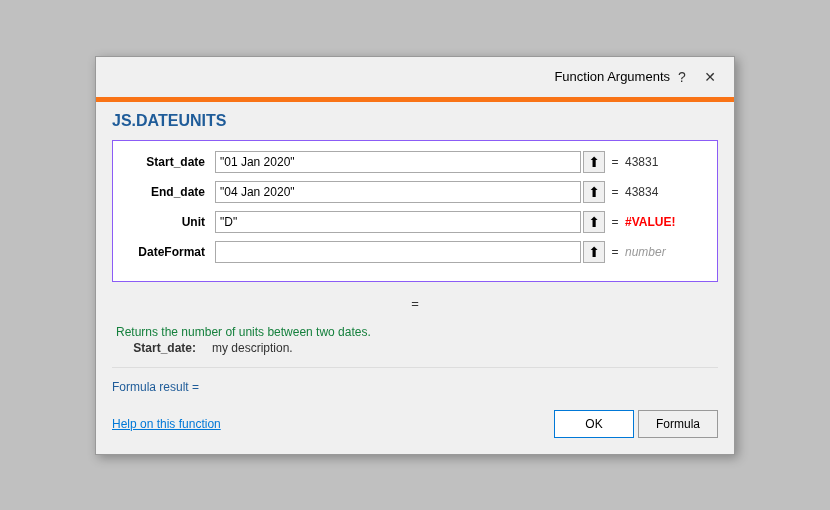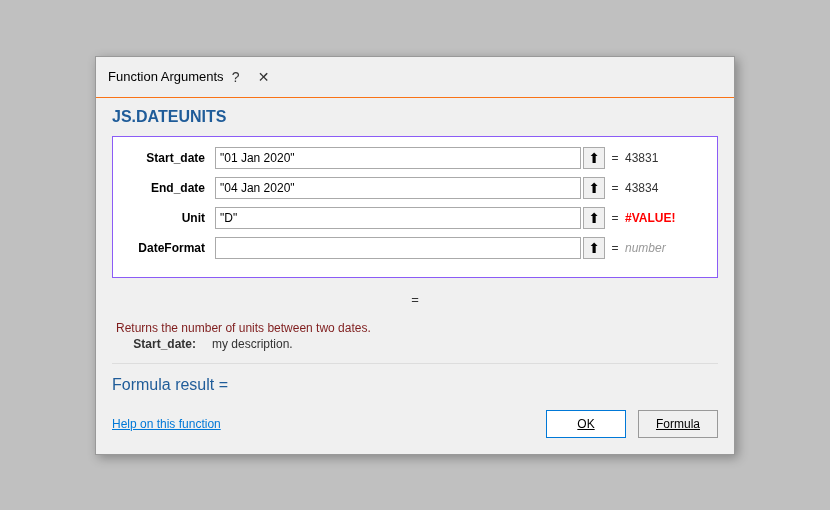--- a/index.html
+++ b/index.html
@@ -21,25 +21,25 @@
     .dialog {
       width: 640px;
       background: #f0f0f0;
       border: 1px solid #999;
       box-shadow: 3px 3px 10px rgba(0,0,0,0.3);
       position: relative;
     }
 
     .title-bar {
       background: #f0f0f0;
-      border-bottom: 1px solid #f97316;
+      border-bottom: 5px solid #f97316;
       padding: 8px 12px;
       display: flex;
       align-items: center;
-      justify-content: flex-start;
+      justify-content: flex-end;
     }
 
     .title-bar-left {
       display: flex;
       align-items: center;
       gap: 8px;
     }
 
     .title-text {
       font-size: 13px;
@@ -161,21 +161,21 @@
       color: #333;
       padding: 4px 0;
     }
 
     .description-section {
       padding: 8px 4px;
     }
 
     .desc-main {
       font-size: 12px;
-      color: #7f1d1d;
+      color: #15803d;
       margin-bottom: 0;
       line-height: 1.5;
     }
 
     .desc-param {
       font-size: 12px;
       color: #333;
       display: flex;
       align-items: flex-start;
       gap: 4px;
@@ -191,21 +191,21 @@
       margin: 0 4px;
     }
 
     .bottom-section {
       border-top: 1px solid #ddd;
       padding-top: 12px;
       margin-top: 4px;
     }
 
     .formula-result {
-      font-size: 16px;
+      font-size: 12px;
       color: #1f5c99;
       margin-bottom: 16px;
     }
 
     .action-row {
       display: flex;
       align-items: center;
       justify-content: space-between;
     }
 
@@ -213,22 +213,21 @@
       font-size: 12px;
       color: #0078d7;
       text-decoration: underline;
       cursor: pointer;
       background: none;
       border: none;
     }
 
     .buttons-group {
       display: flex;
-      gap: 12px;
-      text-decoration: underline;
+      gap: 4px;
     }
 
     .dialog-btn {
       width: 80px;
       height: 28px;
       font-size: 12px;
       border: 1px solid #999;
       background: #f0f0f0;
       cursor: pointer;
     }

